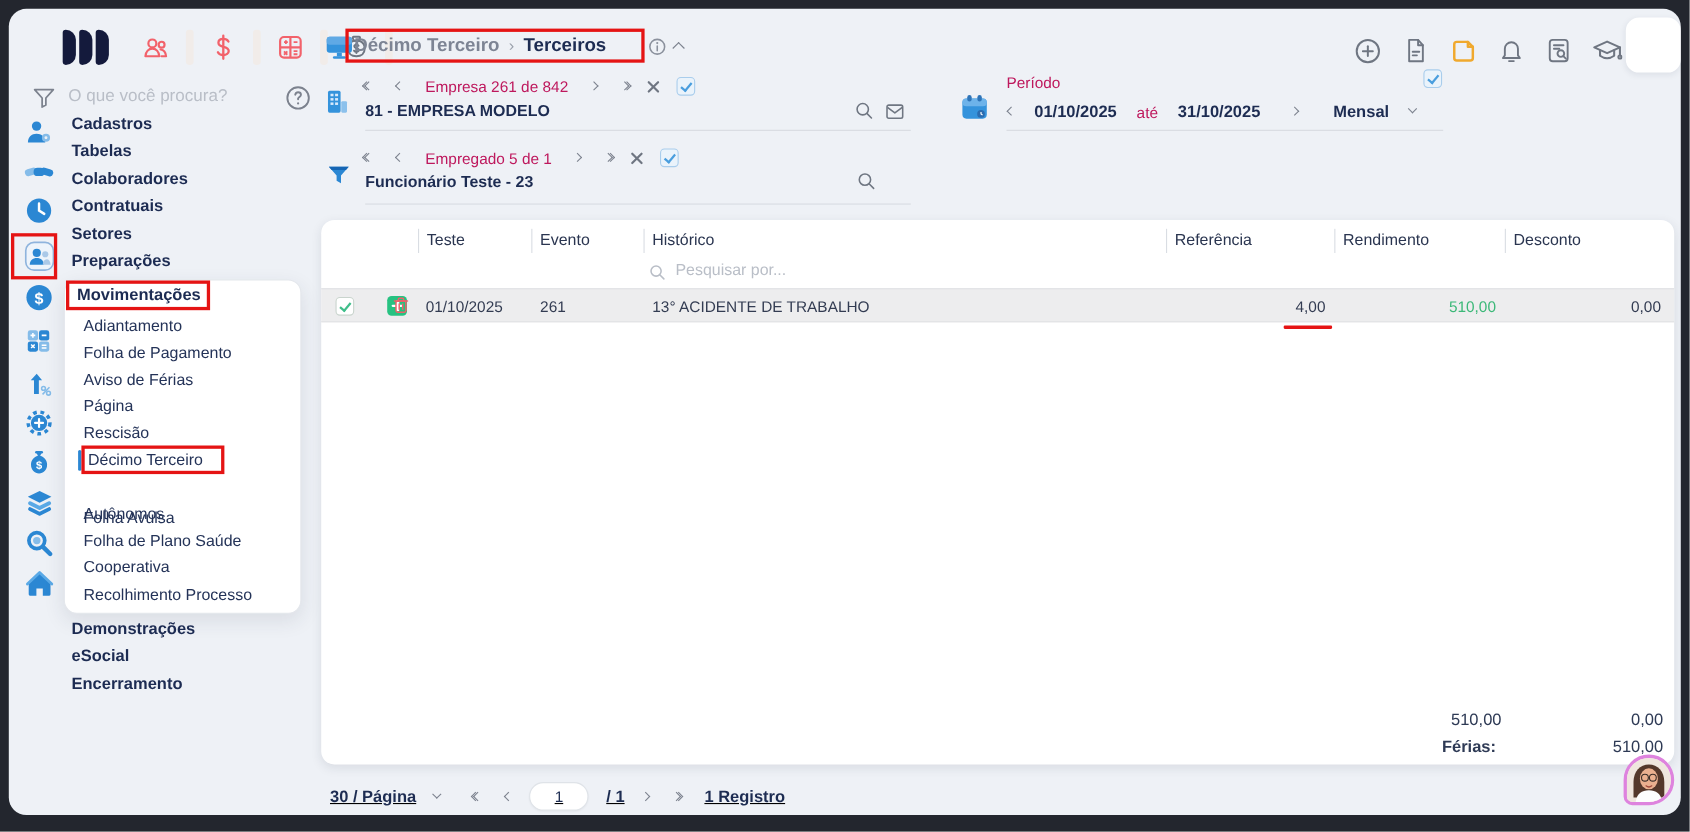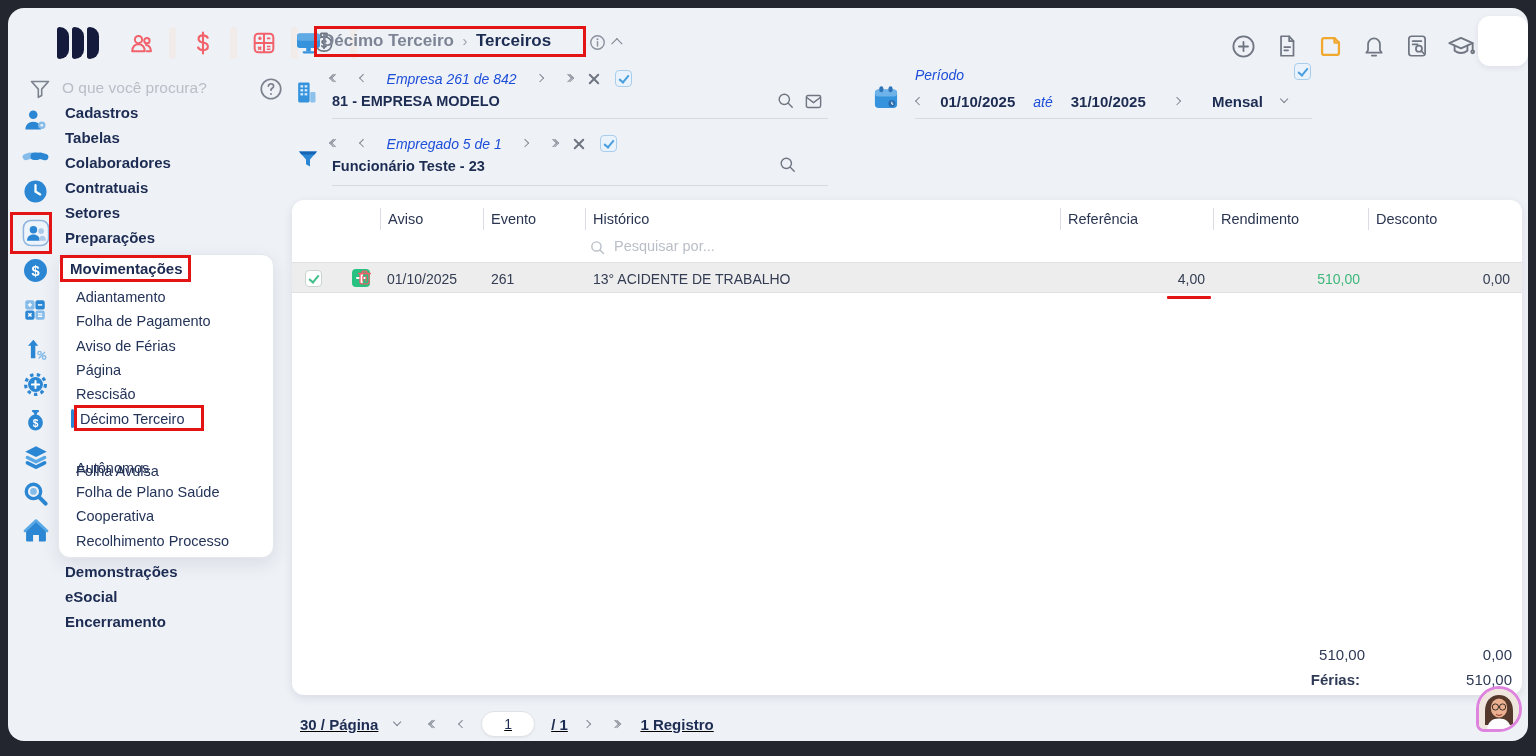--- a/index.html
+++ b/index.html
@@ -2,21 +2,21 @@
 <html><head>
 <meta charset="utf-8">
 <style>
   * { box-sizing: border-box; margin: 0; padding: 0; }
   html,body { width:1536px; height:756px; }
   body { background:#23262e; font-family:"Liberation Sans", sans-serif; position:relative; overflow:hidden; }
   #app { position:absolute; left:8px; top:8px; right:8px; bottom:15px; background:#eef1f6; border-radius:16px; overflow:hidden; }
   .abs { position:absolute; }
   .navy { color:#1d2c52; }
   .bold { font-weight:700; }
-  .gray { color:#1d4ed8;font-style:italic; }
+  .gray { color:#be185d; }
   .f14 { font-size:14px; } .f15 { font-size:15px; } .f17 { font-size:17px; }
 
   
   .chev { display:inline-block; border:solid #7c828e; border-width:0 1.8px 1.8px 0; padding:3.4px; }
   .chev.sm { padding:2.6px; }
   .cl { transform:rotate(135deg); } .cr { transform:rotate(-45deg); }
   .cu { transform:rotate(-135deg); } .cd { transform:rotate(45deg); }
   .dbl { display:inline-flex; }
   .dbl .chev + .chev { margin-left:-4px; }
 
@@ -425,21 +425,21 @@
   
   <div class="card">
 
     <div class="colline" style="left:88px;"></div>
     <div class="colline" style="left:191px;"></div>
     <div class="colline" style="left:293px;"></div>
     <div class="colline" style="left:768px;"></div>
     <div class="colline" style="left:921px;"></div>
     <div class="colline" style="left:1076px;"></div>
 
-    <span class="colhead" style="left:96px;">Aviso</span>
+    <span class="colhead" style="left:96px;">Teste</span>
     <span class="colhead" style="left:199px;">Evento</span>
     <span class="colhead" style="left:301px;">Histórico</span>
     <span class="colhead" style="left:776px;">Referência</span>
     <span class="colhead" style="left:929px;">Rendimento</span>
     <span class="colhead" style="left:1084px;">Desconto</span>
 
     <span class="abs icnbtn" style="left:297px;top:39px;">
       <svg width="17" height="17" viewBox="0 0 24 24" fill="none" stroke="#b9bec7" stroke-width="2" stroke-linecap="round">
           <circle cx="10.5" cy="10.5" r="6.5"></circle>
           <line x1="15.5" y1="15.5" x2="20.5" y2="20.5"></line>

